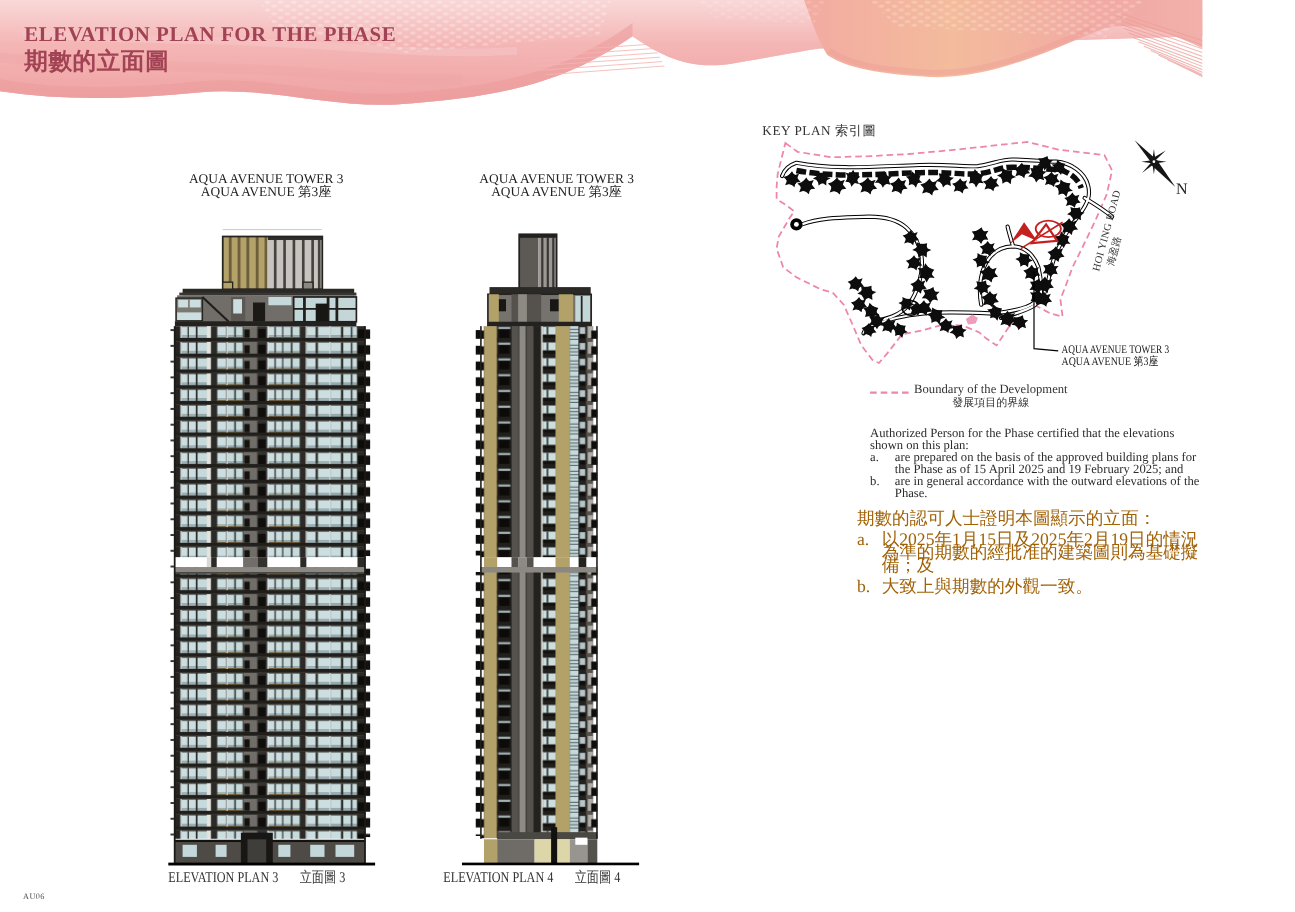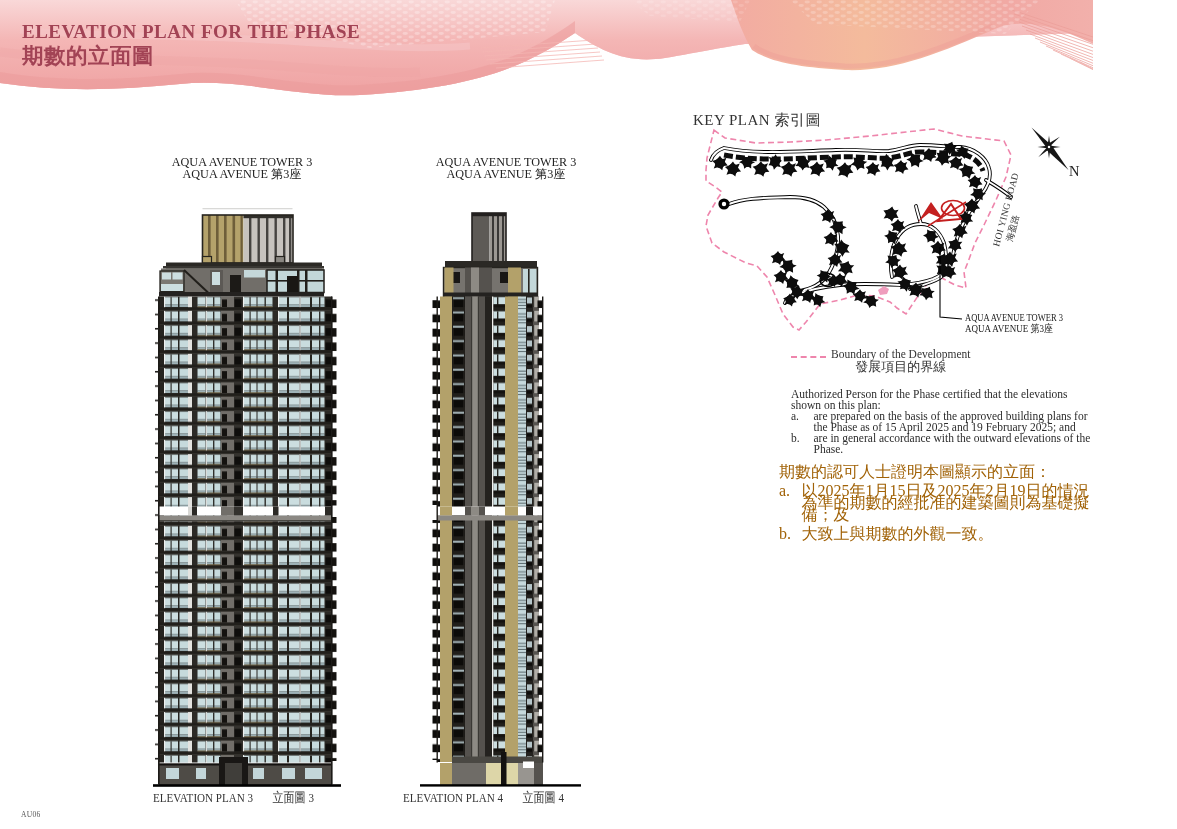--- a/index.html
+++ b/index.html
@@ -1,21 +1,21 @@
 <!DOCTYPE html>
 <html><head>
 <meta charset="utf-8">
 <style>
 html,body{margin:0;padding:0;background:#fff;}
 #page{position:relative;width:1093px;height:829px;background:#fff;overflow:hidden;
   font-family:"Liberation Serif",serif;}
 .abs{position:absolute;}
 #t1lab,#t2lab{font-size:12.2px;color:#222;text-align:center;line-height:11.8px;}
 .planlab{font-size:13.5px;color:#333;transform:scaleX(0.82);transform-origin:0 50%;white-space:nowrap;}
-#keyplanlab{font-size:15px;color:#333;letter-spacing:.5px;}
+#keyplanlab{font-size:12px;color:#333;letter-spacing:.5px;}
 #legtxt{font-size:11.5px;color:#333;line-height:11.5px;text-align:center;}
 #engblock{font-size:11.5px;color:#2c2c2c;line-height:11.05px;width:300px;}
 .li{display:flex;}
 .li .m{width:22.5px;flex:none;}
 .li .t{flex:1;}
 #cnblock{font-size:16px;color:#a16207;line-height:12.1px;width:318px;}
 #aunum{font-size:7.5px;color:#555;letter-spacing:.3px;}
 </style>
 </head>
 <body>
@@ -487,21 +487,21 @@
   <polygon points="1031.5,127.5 1051.2,145 1047.2,148.6 Z"></polygon>
   <polygon points="1068.5,170 1051.6,145.3 1046.4,149.7 Z"></polygon>
   <circle cx="1049" cy="147" r="1.25" fill="#fff"></circle>
  </g>
  <text x="1069" y="176" font-size="14.5" fill="#222" font-family="Liberation Serif,serif">N</text>
 </g>
 </svg>
 
 <div class="abs" style="left:791px;top:356px;width:35px;border-top:2.5px dashed #ee85ac;"></div>
 
-<div id="legtxt" class="abs" style="left:831px;top:349px;">Boundary of the Development<br><span style="font-size:13px">發展項目的界線</span></div>
+<div id="legtxt" class="abs" style="left:831px;top:349px;">Boundary of the Development<br><span style="font-size:10px">發展項目的界線</span></div>
 
 <div id="engblock" class="abs" style="left:779px;top:389px;margin-left:12px;">
 Authorized Person for the Phase certified that the elevations shown on this plan:
 <div class="li">
         <span class="m">a.</span>
         <span class="t">are prepared on the basis of the approved building plans for the Phase as of 15 April 2025 and 19 February 2025; and</span>
       </div>
 <div class="li">
         <span class="m">b.</span>
         <span class="t">are in general accordance with the outward elevations of the Phase.</span>

